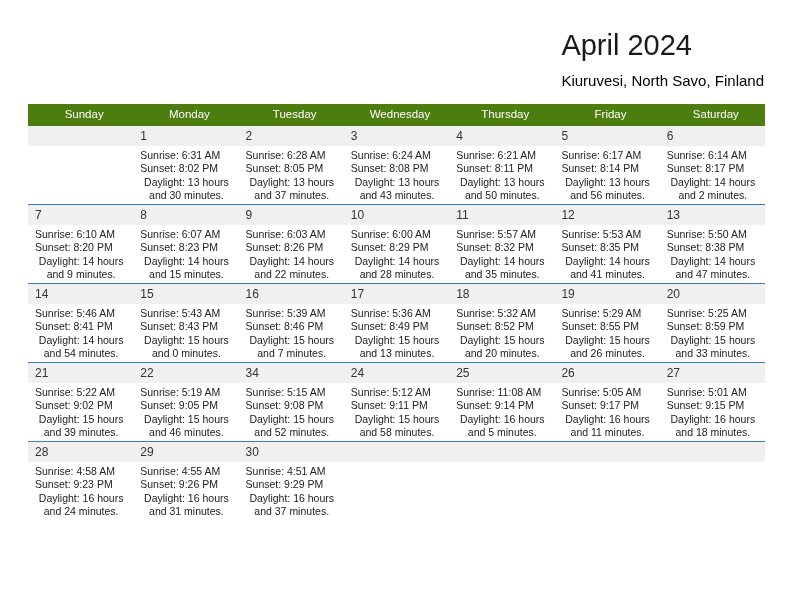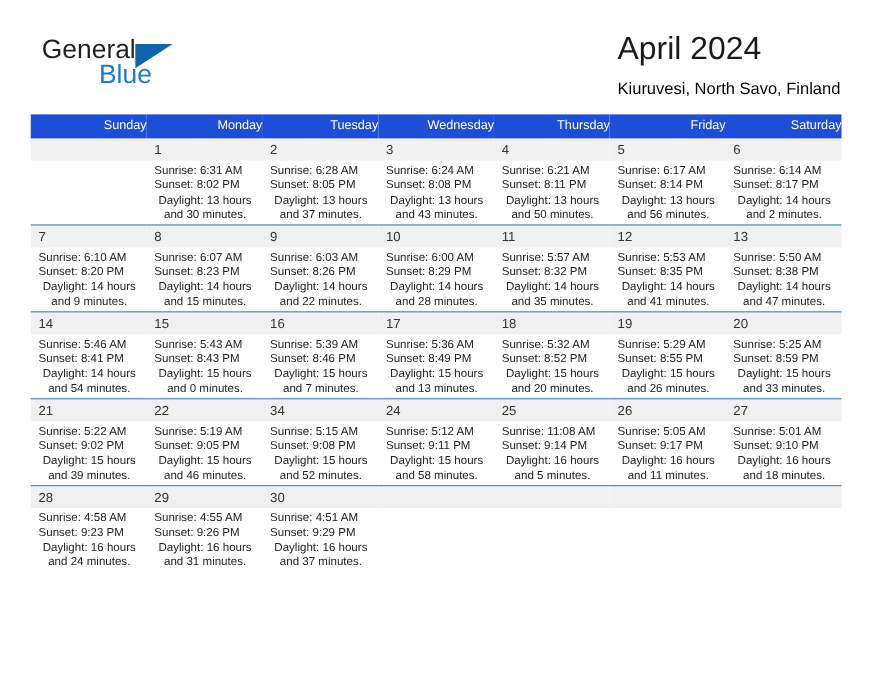--- a/index.html
+++ b/index.html
@@ -87,25 +87,25 @@
   
   .calendar {
     position: absolute;
     left: 28px;
     top: 104px;
     width: 737px;
     border-collapse: collapse;
     table-layout: fixed;
   }
   .calendar th {
-    background: #1d4ed8;
+    background: #4d7c0f;
     color: #ffffff;
     font-size: 11.5px;
     font-weight: normal;
-    text-align: right;
+    text-align: center;
     padding: 4px 0 5px 7px;
     height: 12px;
     line-height: 13px;
   }
   .calendar td {
     vertical-align: top;
     padding: 0;
     border-top: 1px solid #3b7cbf;
     height: 78px;
   }
@@ -137,25 +137,20 @@
   .info .dl { white-space: normal; text-align: center; }
   td.blank .info { visibility: hidden; }
 </style>
 </head>
 <body>
 
 <div class="page">
 
   <div class="top">
 
-    <div class="brand">
-      <span class="brand-general">General</span>
-      <span class="brand-tri"></span>
-      <span class="brand-blue">Blue</span>
-    </div>
 
     <div class="title-wrap">
       <h1 class="cal-title">April 2024</h1>
       <div class="cal-subtitle">Kiuruvesi, North Savo, Finland</div>
     </div>
 
   </div>
 
   <table class="calendar">
     <thead>
@@ -390,21 +385,21 @@
             <div class="info">
               <div>Sunrise: 5:05 AM</div>
               <div>Sunset: 9:17 PM</div>
               <div class="dl">Daylight: 16 hours and 11 minutes.</div>
             </div>
           </td>
           <td class="">
             <div class="daynum">27</div>
             <div class="info">
               <div>Sunrise: 5:01 AM</div>
-              <div>Sunset: 9:10 PM</div>
+              <div>Sunset: 9:15 PM</div>
               <div class="dl">Daylight: 16 hours and 18 minutes.</div>
             </div>
           </td>
         </tr>
         <tr class="week">
           <td class="">
             <div class="daynum">28</div>
             <div class="info">
               <div>Sunrise: 4:58 AM</div>
               <div>Sunset: 9:23 PM</div>

